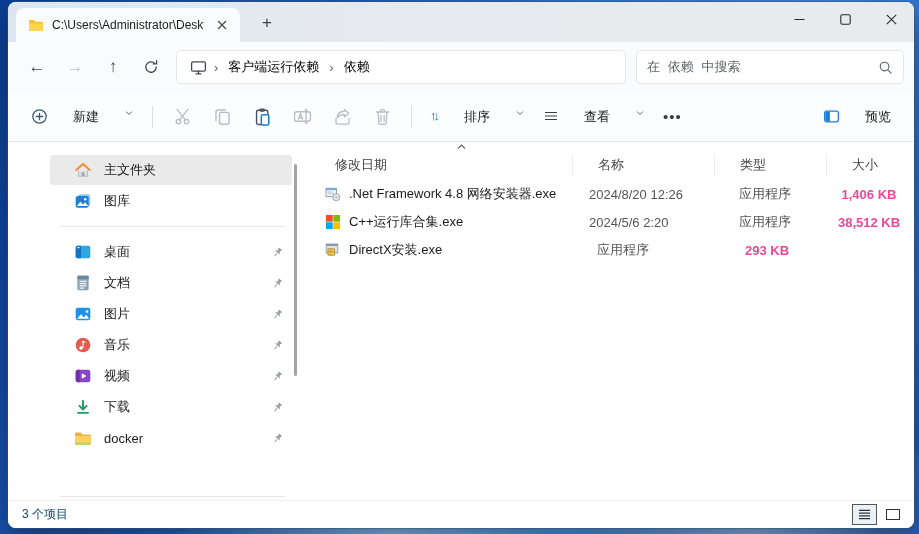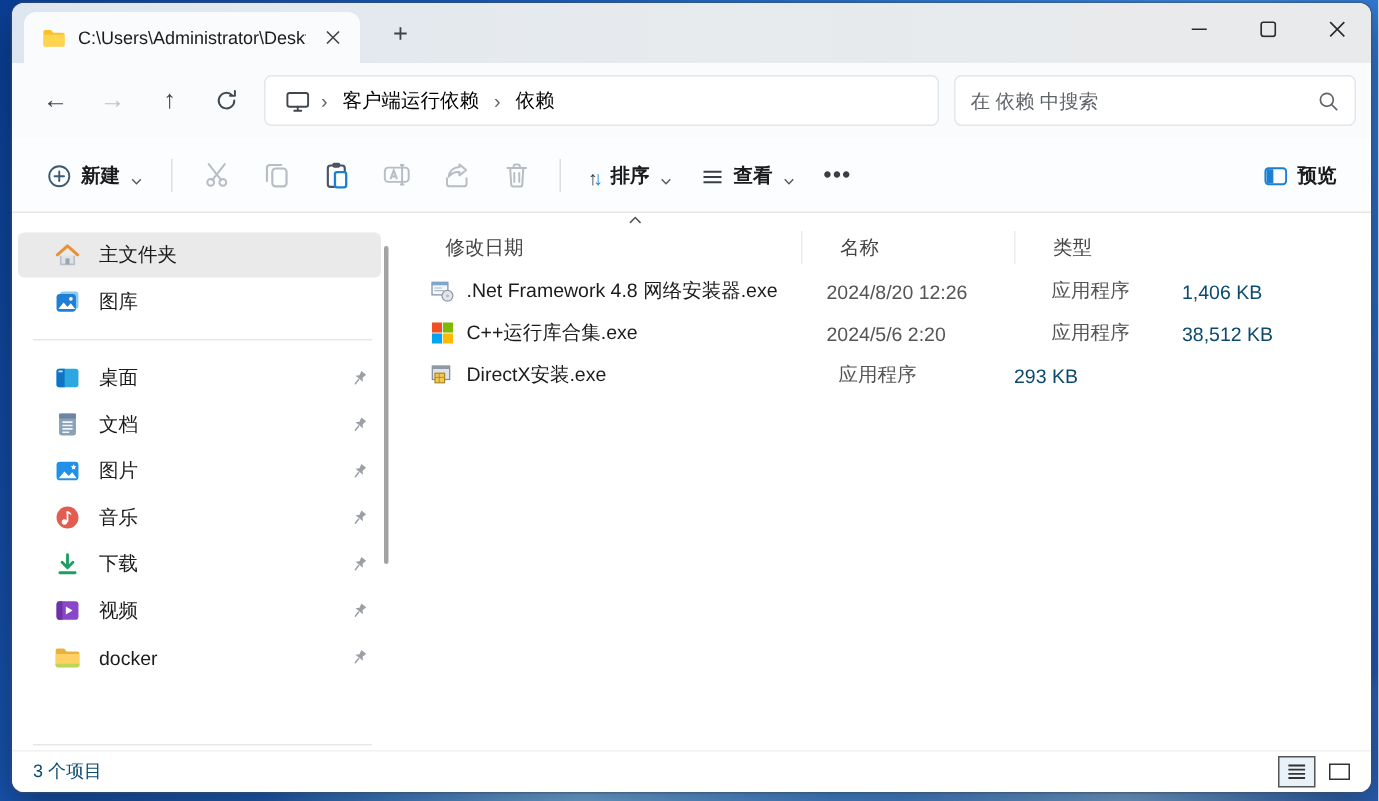--- a/index.html
+++ b/index.html
@@ -37,39 +37,39 @@
   .nav-btn { width:38px; height:36px; border-radius:4px; display:flex; align-items:center;
     justify-content:center; font-size:17px; color:#3f4750; flex:0 0 auto; }
   .nav-btn.disabled { color:#bcc3ca; }
   .addressbar { flex:1; height:34px; background:#fff; border:1px solid #e3e6ea; border-radius:5px;
     margin:0 10px 0 6px; display:flex; align-items:center; padding:0 6px; overflow:hidden; }
   .crumb { font-size:13px; color:#000000; padding:3px 9px; border-radius:4px; white-space:nowrap; }
   .crumb-sep { color:#5f6368; font-size:13px; padding:0 1px; }
   .searchbox { flex:0 0 268px; height:34px; background:#fff; border:1px solid #e3e6ea;
     border-radius:5px; display:flex; align-items:center; padding:0 10px; }
   .searchbox input { border:none; outline:none; flex:1; font-size:13px; color:#333;
-    background:transparent; font-family:Liberation Sans, sans-serif; }
+    background:transparent; font-family:Liberation Mono, monospace; }
   .searchbox input::placeholder { color:#5f6368; opacity:1; }
 
   
   .toolbar { flex:0 0 50px; background:#fbfdfe; border-bottom:1px solid #e4e6e8;
     display:flex; align-items:center; padding:0 14px; }
-  .tbtn { display:flex; align-items:flex-end; gap:6px; padding:7px 9px; border-radius:4px;
-    font-size:13px; color:#1b1b1b; flex:0 0 auto;font-weight:bold; }
+  .tbtn { display:flex; align-items:flex-start; gap:25px; padding:7px 9px; border-radius:4px;
+    font-size:13px; color:#1b1b1b; flex:0 0 auto; }
   .icon-btn { width:40px; height:36px; display:flex; align-items:center; justify-content:center; }
   .icon-btn.disabled { color:#b6bdc4; }
   .icon-btn.enabled { color:#4b5562; }
   .tdivider { width:1px; height:22px; background:#dcdfe2; margin:0 9px; flex:0 0 auto; }
   .sort-glyph { font-size:13px; letter-spacing:-3px; margin-right:2px; }
   .sort-glyph .up { color:#3a3f45; } .sort-glyph .down { color:#1d7fd1; }
   .more-dots { font-size:15px; color:#3a3f45; letter-spacing:1px; }
   .spacer { flex:1; }
 
   
-  .main { flex:1; display:flex; min-height:0; position:relative; }
+  .main { flex:1; display:flex; min-height:0; position:relative;padding-left:38px; }
   .sidebar { flex:0 0 254px; padding-top:12px; position:relative; }
   .side-item { height:30px; margin:1px 8px 1px 4px; border-radius:4px; display:flex;
     align-items:center; gap:12px; padding:0 8px 0 24px; font-size:13px; color:#1b1b1b; }
   .side-item.selected { background:#eaeaea; }
   .side-label { flex:1; white-space:nowrap; overflow:hidden; }
   .pin-wrap { display:flex; transform:rotate(38deg); }
   .side-sep { height:1px; background:#e7e7e7; margin:10px 14px; }
   .side-sep.bottom { position:absolute; bottom:3px; left:14px; right:14px; margin:0; }
   .side-scroll { position:absolute; right:3px; top:22px; width:3px; height:212px;
     background:#a3a3a3; border-radius:2px; }
@@ -81,21 +81,21 @@
   .list-header .col { display:flex; align-items:center; height:22px; padding-left:25px; }
   .list-header .col + .col { border-left:1px solid #ececec; }
   .list-header .col.size { border-right:1px solid #ececec; }
   .sort-caret { position:absolute; top:-7px; left:146px; color:#555; }
   .file-row { display:grid; grid-template-columns:262px 142px 112px 92px; height:28px;
     align-items:center; font-size:13px; border-radius:4px; }
   .cell-name { display:flex; align-items:center; gap:8px; padding-left:15px; color:#1b1b1b;
     white-space:nowrap; overflow:hidden; }
   .cell-date { color:#555; padding-left:17px; }
   .cell-type { color:#555; padding-left:25px; }
-  .cell-size { color:#0c4a6e; text-align:left; padding-right:6px; }
+  .cell-size { color:#ec4899; text-align:center; padding-right:6px;font-weight:bold; }
 
   
   .statusbar { flex:0 0 28px; background:#fff; border-top:1px solid #f0f0f0; display:flex;
     align-items:center; padding:0 14px; font-size:12px; color:#0c4a6e; }
   .status-right { margin-left:auto; display:flex; align-items:center; gap:9px; }
   .view-toggle { display:flex; align-items:center; justify-content:center; }
   .view-toggle.selected { width:25px; height:21px; border:1px solid #555; background:#e9f1f9; }
   .inner-sq { width:14px; height:11px; border:1.5px solid #333; }
 
   svg { display:block; }
@@ -355,42 +355,42 @@
         <span class="side-label">音乐</span>
         <span class="pin-wrap">
           <svg width="13" height="13" viewBox="0 0 16 16">
               <path d="M5.5 2 h5 l-.9 3.6 2.3 2.4 H4.1 l2.3-2.4 z" fill="#9aa0a6"></path>
               <rect x="7.4" y="8.2" width="1.2" height="5.6" rx=".6" fill="#9aa0a6"></rect>
             </svg>
         </span>
       </div>
       <div class="side-item">
         <span>
+          <svg width="18" height="18" viewBox="0 0 16 16">
+              <rect x="1.5" y="2.5" width="13" height="11" rx="2" fill="#8a46c8"></rect>
+              <path d="M1.5 4.5 a2 2 0 0 1 2-2 h1.5 v11 H3.5 a2 2 0 0 1 -2-2 z" fill="#6d32a8"></path>
+              <path d="M7 5.6 v4.8 L11 8 z" fill="#fff"></path>
+            </svg>
+        </span>
+        <span class="side-label">视频</span>
+        <span class="pin-wrap">
+          <svg width="13" height="13" viewBox="0 0 16 16">
+              <path d="M5.5 2 h5 l-.9 3.6 2.3 2.4 H4.1 l2.3-2.4 z" fill="#9aa0a6"></path>
+              <rect x="7.4" y="8.2" width="1.2" height="5.6" rx=".6" fill="#9aa0a6"></rect>
+            </svg>
+        </span>
+      </div>
+      <div class="side-item">
+        <span>
           <svg width="18" height="18" viewBox="0 0 16 16" fill="none" stroke="#1d9e63" stroke-width="1.7" stroke-linecap="round" stroke-linejoin="round">
               <path d="M8 2.5 v7.5 M4.8 7 L8 10.2 L11.2 7"></path>
               <path d="M3.5 13.2 h9"></path>
             </svg>
         </span>
         <span class="side-label">下载</span>
-        <span class="pin-wrap">
-          <svg width="13" height="13" viewBox="0 0 16 16">
-              <path d="M5.5 2 h5 l-.9 3.6 2.3 2.4 H4.1 l2.3-2.4 z" fill="#9aa0a6"></path>
-              <rect x="7.4" y="8.2" width="1.2" height="5.6" rx=".6" fill="#9aa0a6"></rect>
-            </svg>
-        </span>
-      </div>
-      <div class="side-item">
-        <span>
-          <svg width="18" height="18" viewBox="0 0 16 16">
-              <rect x="1.5" y="2.5" width="13" height="11" rx="2" fill="#8a46c8"></rect>
-              <path d="M1.5 4.5 a2 2 0 0 1 2-2 h1.5 v11 H3.5 a2 2 0 0 1 -2-2 z" fill="#6d32a8"></path>
-              <path d="M7 5.6 v4.8 L11 8 z" fill="#fff"></path>
-            </svg>
-        </span>
-        <span class="side-label">视频</span>
         <span class="pin-wrap">
           <svg width="13" height="13" viewBox="0 0 16 16">
               <path d="M5.5 2 h5 l-.9 3.6 2.3 2.4 H4.1 l2.3-2.4 z" fill="#9aa0a6"></path>
               <rect x="7.4" y="8.2" width="1.2" height="5.6" rx=".6" fill="#9aa0a6"></rect>
             </svg>
         </span>
       </div>
       <div class="side-item">
         <span>
           <svg width="18" height="18" viewBox="0 0 16 16">
@@ -414,20 +414,21 @@
     <div class="filearea">
       <div class="list-header">
         <span class="sort-caret">
           <svg width="11" height="8" viewBox="0 0 14 10">
               <path d="M2.5 7 L7 2.5 L11.5 7" fill="none" stroke="#555" stroke-width="1.3"></path>
             </svg>
         </span>
         <div class="col">修改日期</div>
         <div class="col">名称</div>
         <div class="col">类型</div>
+        <div class="col size">大小</div>
       </div>
 
       <div class="file-row">
         <div class="cell-name">
           <span>
             <svg width="16" height="16" viewBox="0 0 16 16">
                 <rect x="1" y="2.2" width="10.6" height="8.4" fill="#f4f7fa" stroke="#7d8da0" stroke-width=".8"></rect>
                 <rect x="1" y="2.2" width="10.6" height="2" fill="#7ba7d0"></rect>
                 <path d="M2.6 6 h5 M2.6 7.8 h6.4" stroke="#aeb9c5" stroke-width=".8"></path>
                 <circle cx="11.3" cy="11.2" r="3.6" fill="#e3e7ec" stroke="#8d98a3" stroke-width=".8"></circle>

